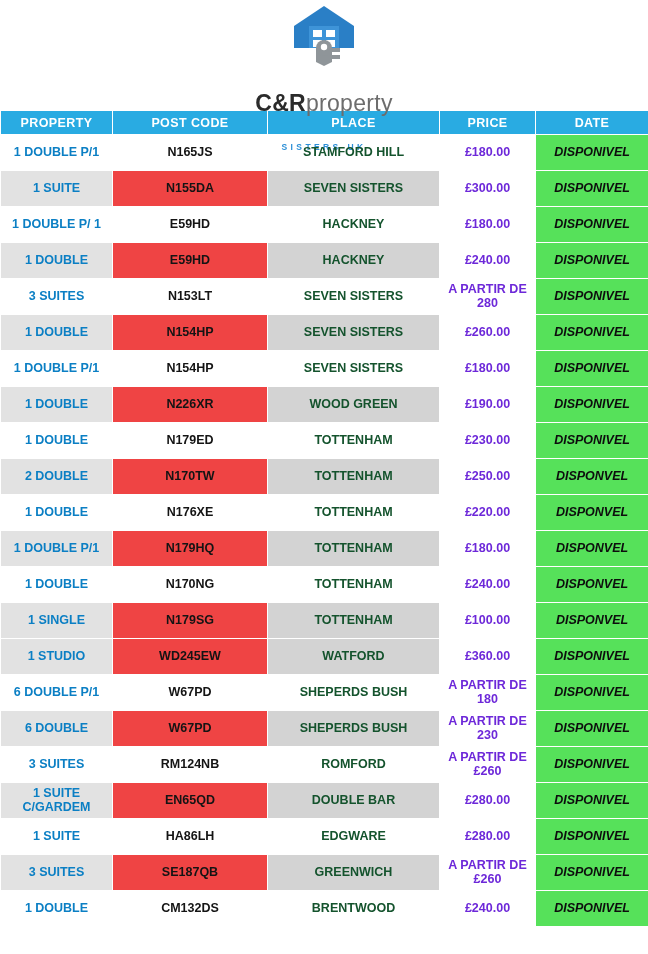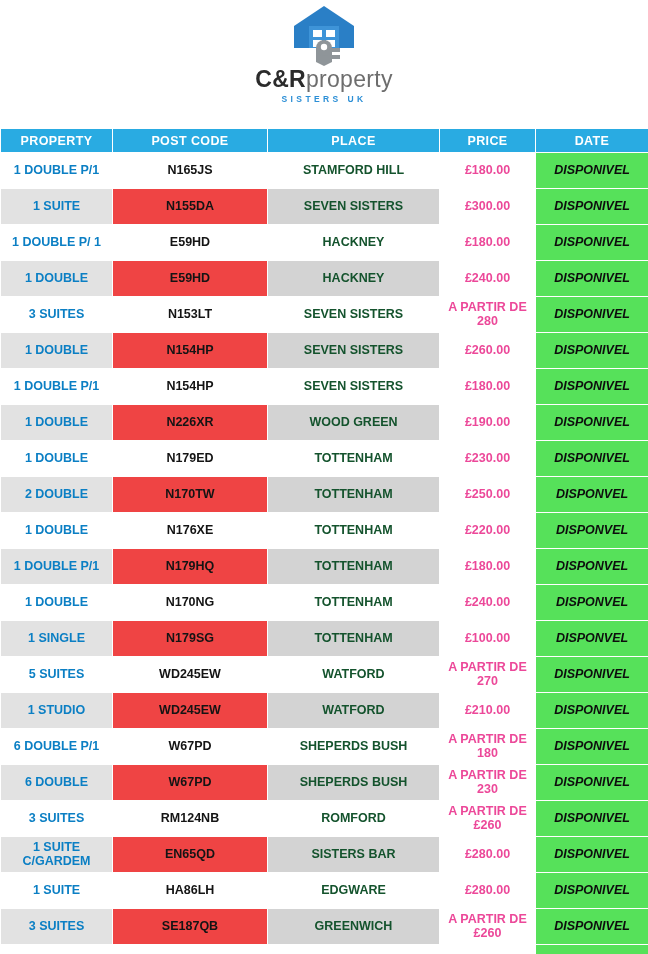--- a/index.html
+++ b/index.html
@@ -11,26 +11,27 @@
   }
   #page {
     width: 648px; height: 954px;
     position: relative;
     overflow: hidden;
     background: #ffffff;
   }
 
   
   .logo-area {
-    height: 128px;
+    height: 110px;
     display: flex;
     flex-direction: column;
     align-items: center;
     justify-content: flex-start;
     padding-top: 4px;
+    gap: 24px;
   }
   .logo-mark { position: relative; width: 96px; height: 60px; }
   .logo-mark svg { display: block; }
   .logo-text {
     margin-top: 2px;
     font-size: 23px;
     letter-spacing: 0.3px;
     color: #3f3f3f;
     font-weight: 700;
   }
@@ -74,21 +75,21 @@
   
   col.c-property { width: 112px; }
   col.c-post     { width: 155px; }
   col.c-place    { width: 172px; }
   col.c-price    { width: 96px; }
   col.c-date     { width: 113px; }
 
   td.property { color: #0b7fc4; background: #ffffff; font-size: 12px; margin-left: 48px; }
   td.post     { color: #141414; background: #ffffff; }
   td.place    { color: #14532d; background: #ffffff; }
-  td.price    { color: #ec4899; background: #ffffff; font-size: 11.5px; }
+  td.price    { color: #6d28d9; background: #ffffff; font-size: 11.5px; }
   td.date     { color: #0d0d0d; background: #56e15a; font-size: 12px; font-style: italic; }
 
   tr.alt td.property { background: #e2e2e2; }
   tr.alt td.post     { background: #ef4444; }
   tr.alt td.place    { background: #d3d3d3; }
   tr.alt td.price    { background: #ffffff; }
   tr.alt td.date     { background: #56e15a; }
 </style>
 </head>
 <body>
@@ -226,32 +227,25 @@
           <td class="price">£240.00</td>
           <td class="date">DISPONVEL</td>
         </tr>
         <tr class="alt">
           <td class="property">1 SINGLE</td>
           <td class="post">N179SG</td>
           <td class="place">TOTTENHAM</td>
           <td class="price">£100.00</td>
           <td class="date">DISPONVEL</td>
         </tr>
-        <tr>
-          <td class="property">5 SUITES</td>
-          <td class="post">WD245EW</td>
-          <td class="place">WATFORD</td>
-          <td class="price">A PARTIR DE 270</td>
-          <td class="date">DISPONIVEL</td>
-        </tr>
         <tr class="alt">
           <td class="property">1 STUDIO</td>
           <td class="post">WD245EW</td>
           <td class="place">WATFORD</td>
-          <td class="price">£210.00</td>
+          <td class="price">£360.00</td>
           <td class="date">DISPONIVEL</td>
         </tr>
         <tr>
           <td class="property">6 DOUBLE P/1</td>
           <td class="post">W67PD</td>
           <td class="place">SHEPERDS BUSH</td>
           <td class="price">A PARTIR DE 180</td>
           <td class="date">DISPONIVEL</td>
         </tr>
         <tr class="alt">
@@ -264,21 +258,21 @@
         <tr>
           <td class="property">3 SUITES</td>
           <td class="post">RM124NB</td>
           <td class="place">ROMFORD</td>
           <td class="price">A PARTIR DE £260</td>
           <td class="date">DISPONIVEL</td>
         </tr>
         <tr class="alt">
           <td class="property">1 SUITE C/GARDEM</td>
           <td class="post">EN65QD</td>
-          <td class="place">SISTERS BAR</td>
+          <td class="place">DOUBLE BAR</td>
           <td class="price">£280.00</td>
           <td class="date">DISPONIVEL</td>
         </tr>
         <tr>
           <td class="property">1 SUITE</td>
           <td class="post">HA86LH</td>
           <td class="place">EDGWARE</td>
           <td class="price">£280.00</td>
           <td class="date">DISPONIVEL</td>
         </tr>

